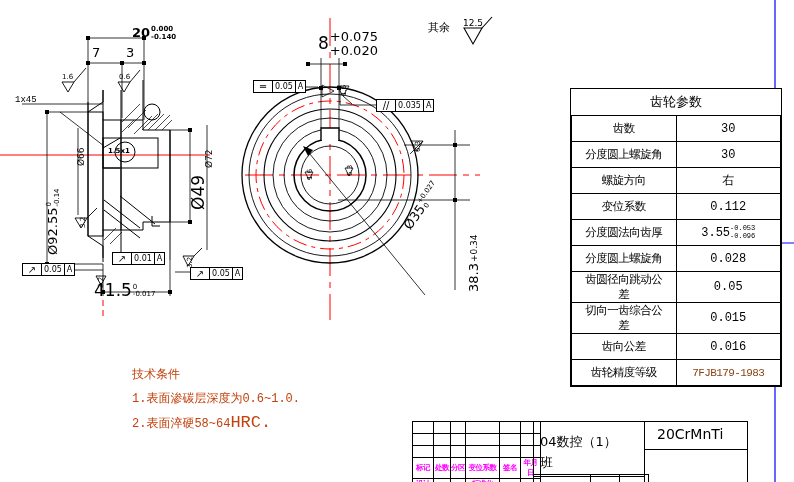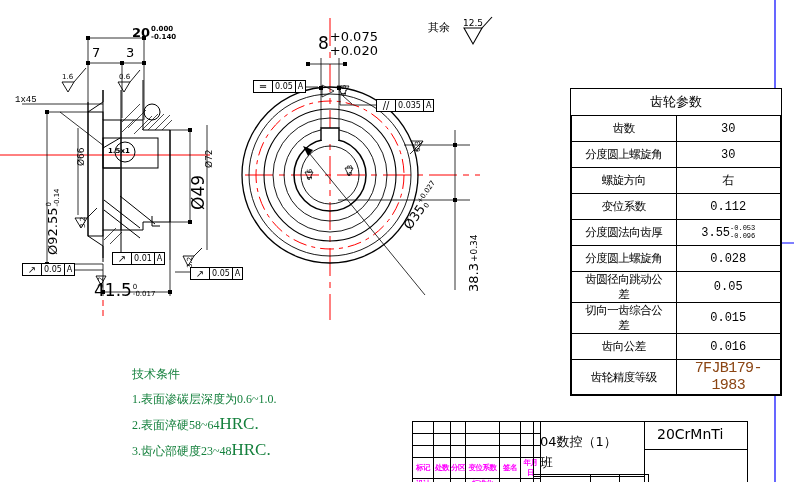--- a/index.html
+++ b/index.html
@@ -70,22 +70,22 @@
   .tol span { display: block; }
   .rot90 {
     transform-origin: 0 0;
     transform: rotate(-90deg);
   }
   
   #tech-conditions {
     position: absolute;
     left: 132px;
     top: 366px;
-    color: #15803d;
-    font-family: Liberation Serif, serif;
+    color: #c2410c;
+    font-family: Liberation Mono, monospace;
   }
   #tech-conditions .tc-title {
     font-size: 12px;
     margin-bottom: 5px;
     letter-spacing: 0px;
   }
   #tech-conditions .tc-line {
     font-size: 12px;
     margin-bottom: 6px;
     white-space: nowrap;
@@ -129,21 +129,21 @@
   }
   #gear-table td.header {
     height: 26px;
     font-size: 13px;
     border-top: none;
     border-left: none;
     border-right: none;
   }
   #gear-table td.std {
     color: #8B4513;
-    font-size: 15px;
+    font-size: 11px;
     letter-spacing: -0.6px;
   }
   .frac {
     display: inline-block;
     vertical-align: middle;
     font-size: 7px;
     line-height: 1.05;
     text-align: left;
   }
   .frac span { display: block; }
@@ -501,23 +501,20 @@
   <div class="dim-sm" style="left:463px; top:19px;">12.5</div>
 
   <div id="tech-conditions">
     <div class="tc-title">技术条件</div>
     <div class="tc-line">
       <span>1.表面渗碳层深度为0.6~1.0.</span><span class="hrc"></span>
     </div>
     <div class="tc-line">
       <span>2.表面淬硬58~64</span><span class="hrc">HRC.</span>
     </div>
-    <div class="tc-line">
-      <span>3.齿心部硬度23~48</span><span class="hrc">HRC.</span>
-    </div>
   </div>
 
   <div id="gear-table">
     <table>
       <tbody>
           <tr>
         <td class="header" colspan="2">齿轮参数</td>
       </tr>
       <tr>
         <td class="label">齿数</td>

